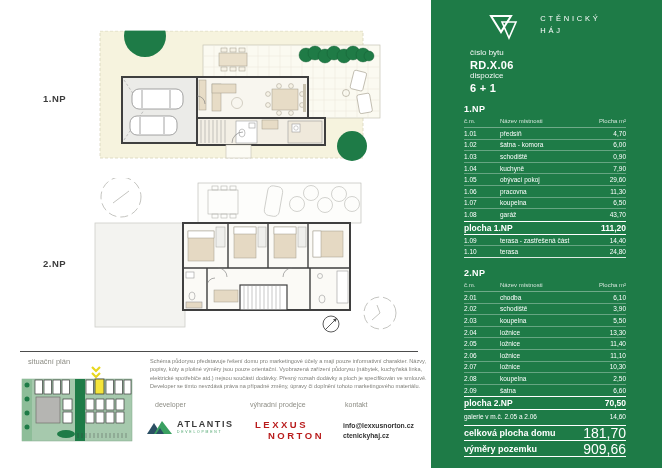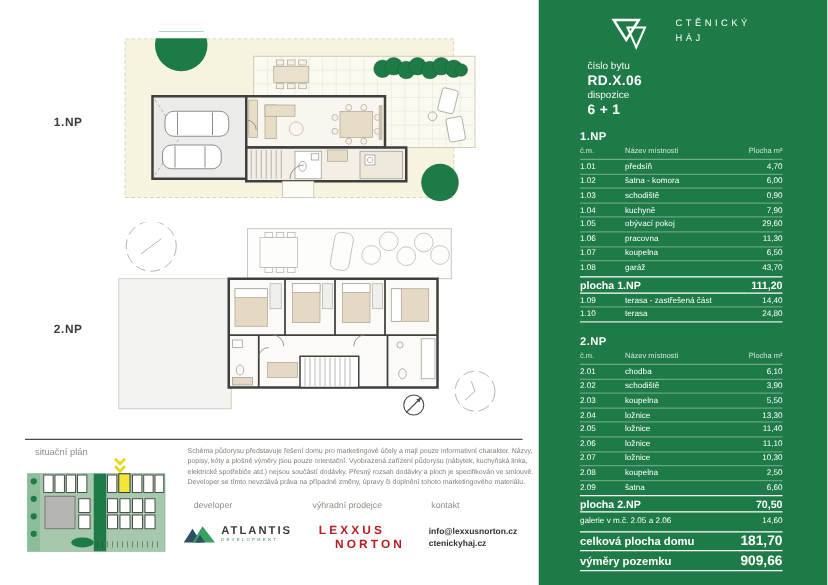--- a/index.html
+++ b/index.html
@@ -50,21 +50,21 @@
   .c-num  { width:36px; }
   .c-name { flex:1; }
   .c-area { width:52px; text-align:right; }
   .trow.total { font-weight:700; font-size:8.5px; height:14px; border-top:1.5px solid #fff;
                 border-bottom:1.5px solid #fff; }
   .trow.last  { border-bottom:1px solid rgba(255,255,255,.85); }
   .sum-block { border-top:1.5px solid #fff; margin-top:3px; }
   .sum-row { display:flex; justify-content:space-between; align-items:center;
              height:15.5px; border-bottom:1.5px solid #fff; }
   .sum-label { font-size:9px; font-weight:700; }
-  .sum-value { font-size:11px; font-weight:700; }
+  .sum-value { font-size:14px; font-weight:400; }
 </style>
 </head>
 <body>
 
 <div class="floor-label" id="lbl1">1.NP</div>
 <div class="floor-label" id="lbl2">2.NP</div>
 
 <svg class="plan1" width="300" height="140" viewBox="90 25 300 140">
   <rect x="100" y="31" width="263" height="127" fill="#f6f3de" stroke="#d8d4bc" stroke-width="0.8" stroke-dasharray="3 2"></rect>
   <circle cx="145" cy="36" r="21" fill="#1e7b47"></circle>

